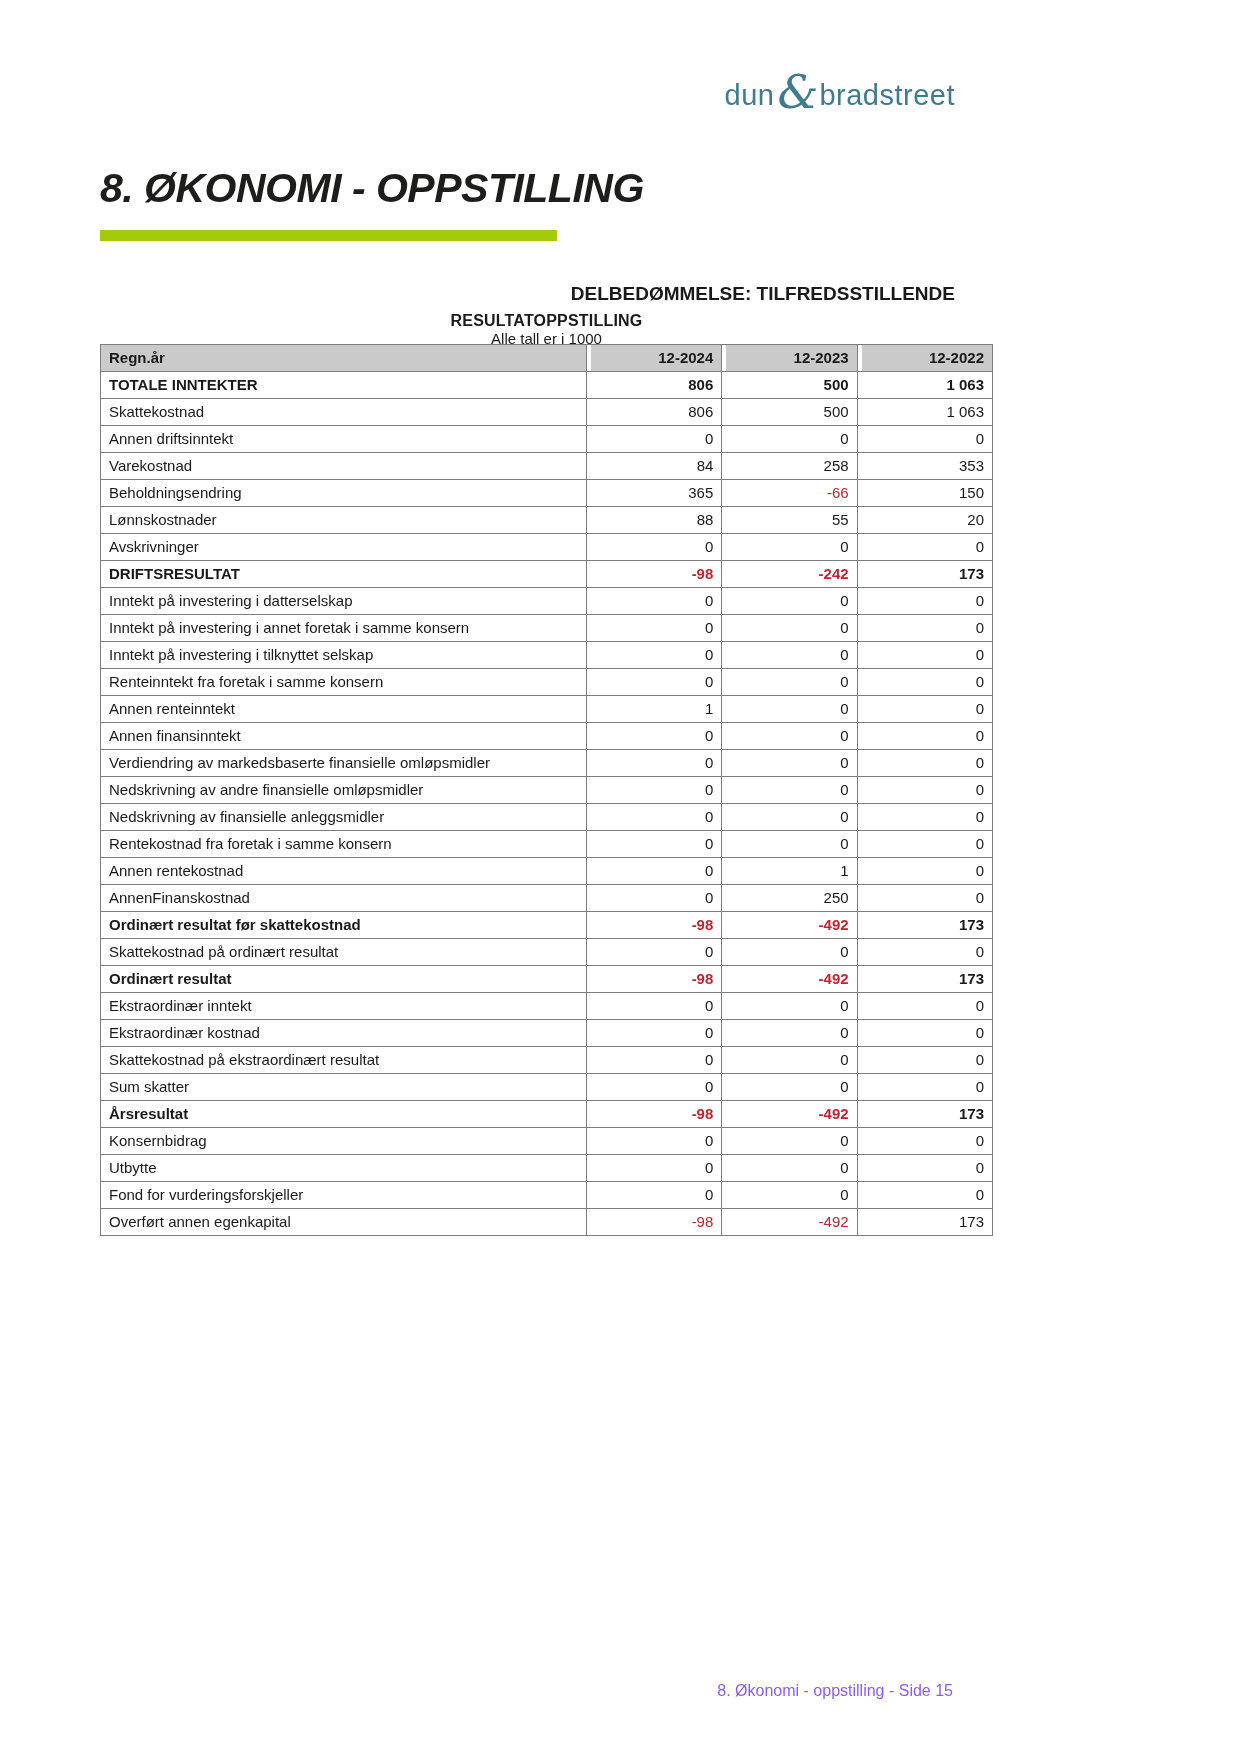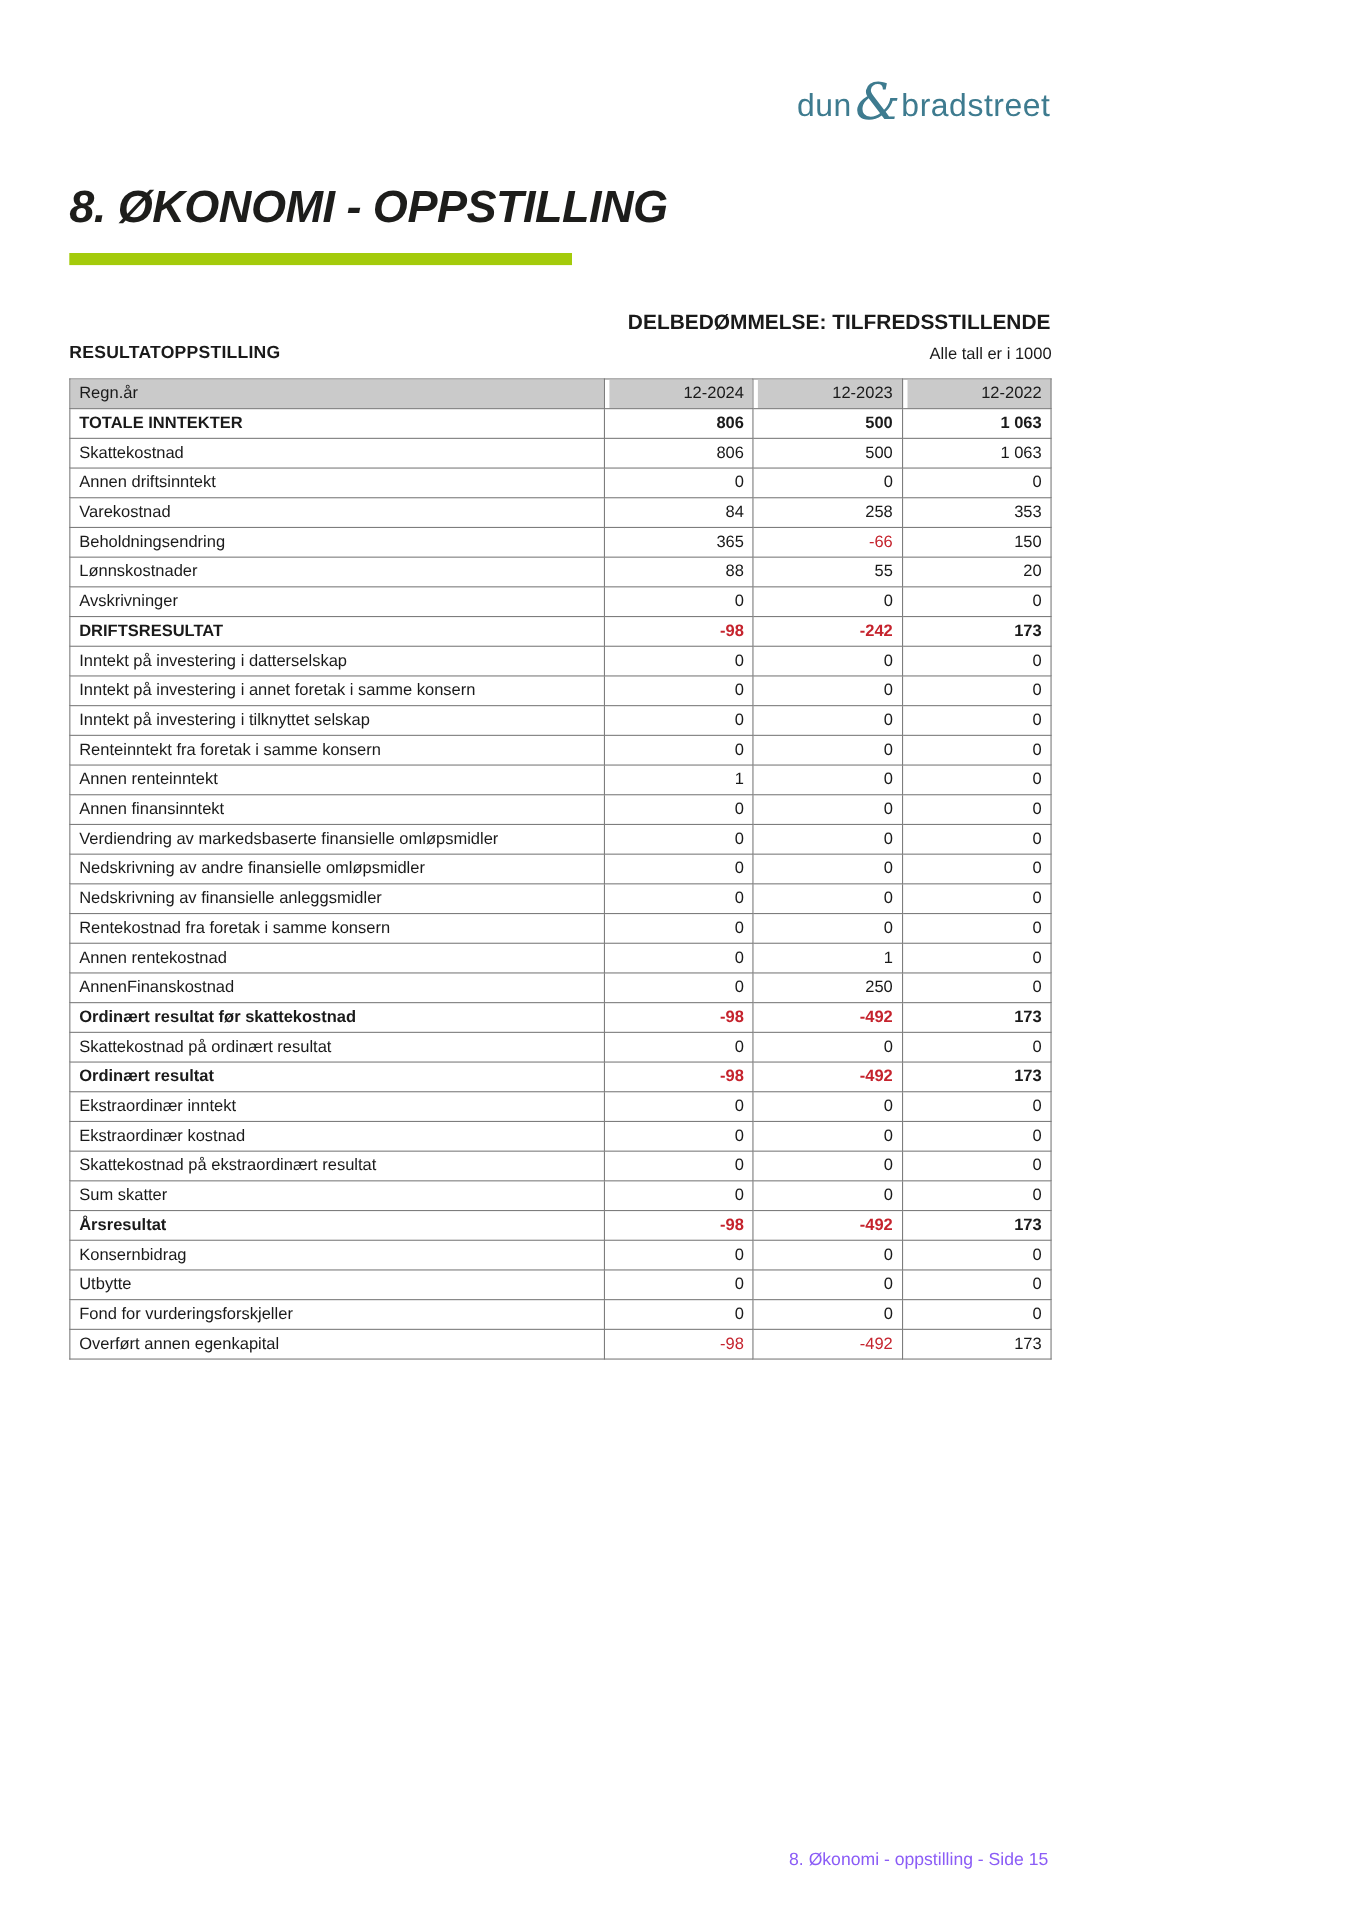--- a/index.html
+++ b/index.html
@@ -4,21 +4,21 @@
 <style>
   * { margin: 0; padding: 0; box-sizing: border-box; }
   html, body { background: #ffffff; }
   body {
     width: 1241px; height: 1754px;
     position: relative;
     font-family: "Liberation Sans", sans-serif;
     color: #1a1a1a;
     overflow: hidden;
   }
-  .page { position: absolute; inset: 0; background: #fff; }
+  .page { position: absolute; inset: 0; background: #fff; margin-left: 37px; }
 
   
   .logo {
     position: absolute; top: 62px; right: 286px;
     display: flex; align-items: baseline;
     color: var(--brand-teal, #3E7B8F);
   }
   .logo-dun, .logo-bradstreet {
     font-size: 29px; font-weight: 400; letter-spacing: 0.5px;
   }
@@ -41,42 +41,42 @@
     background: var(--accent-green, #A4CB0B);
   }
 
   
   .assessment {
     position: absolute; right: 286px; top: 283px;
     font-size: 19px; font-weight: 700; white-space: nowrap;
   }
   .subheader {
     position: absolute; left: 63px; top: 312px; width: 893px;
-    display: flex; justify-content: space-between; align-items: center;
+    display: flex; justify-content: space-between; align-items: center; flex-direction: column;
   }
   .table-title { font-size: 16px; font-weight: 700; letter-spacing: 0.2px; }
   .units-note { font-size: 15px; font-weight: 400; }
 
   
   .fin-table {
     position: absolute; left: 63px; top: 344px; width: 893px;
     border-collapse: collapse;
     font-size: 15px;
     table-layout: fixed;
   }
   .fin-table th, .fin-table td {
     border: 1px solid #7d7d7d;
     padding: 3px 8px;
     height: 27px;
     line-height: 20px;
     overflow: hidden; white-space: nowrap;
   }
   .fin-table th {
     background: var(--header-gray, #CACACA);
-    font-weight: 400;
+    font-weight: 700;
     text-align: right;
   }
   .fin-table th.label-col { text-align: left; width: 474px; }
   .fin-table th.num-col  { width: 132px; box-shadow: inset 4px 0 0 #ffffff; }
   .fin-table td.label-cell { text-align: left; }
   .fin-table td.num-cell  { text-align: right; }
   .fin-table tr.bold-row td { font-weight: 700; }
   .fin-table td.neg { color: var(--negative-red, #C5232D); }
 
   

